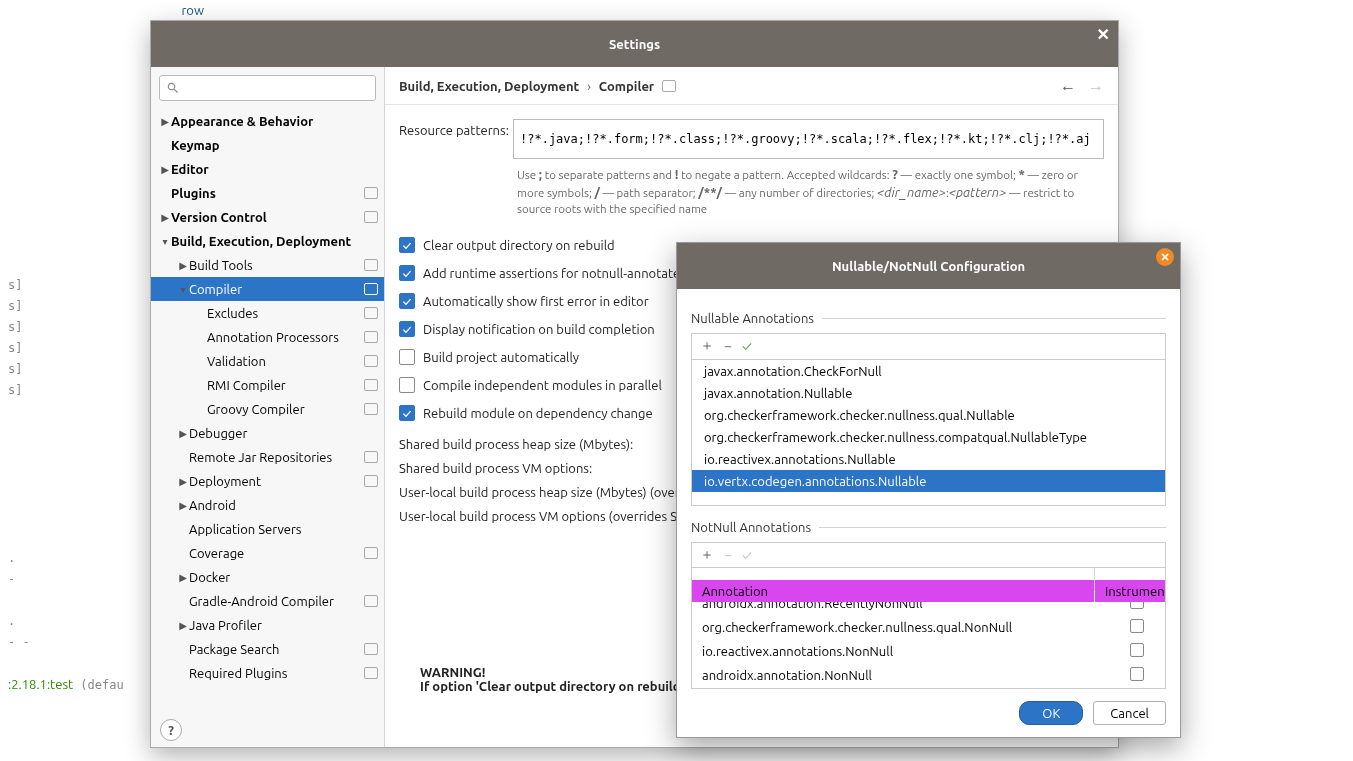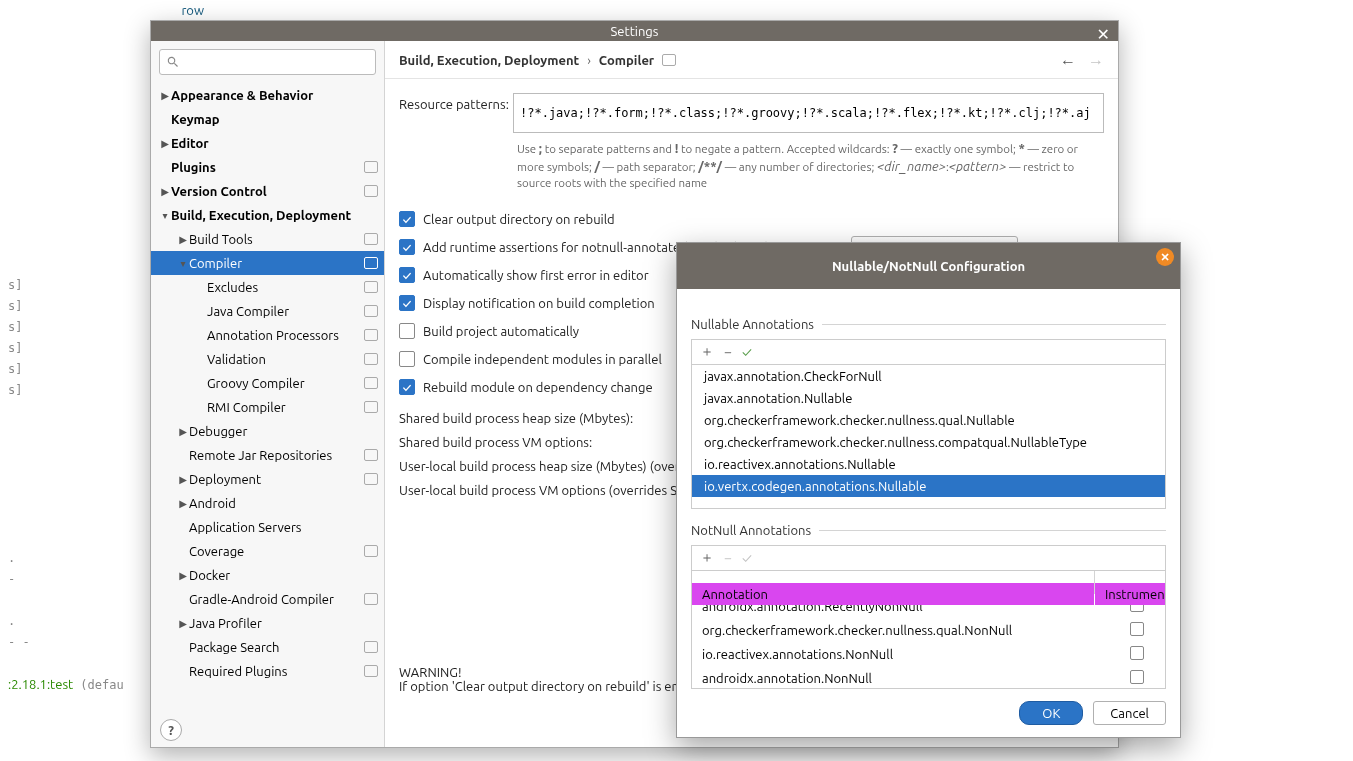--- a/index.html
+++ b/index.html
@@ -5,21 +5,21 @@
   * { box-sizing: border-box; margin: 0; padding: 0; font-family: "Segoe UI", "Ubuntu", Arial, sans-serif; font-size: 13px; }
   body { background: #fff; width: 1353px; height: 761px; position: relative; overflow: hidden; }
 
   
   .code-bg { position: absolute; top: 0; left: 0; right: 0; color: #888; font-family: Menlo, Consolas, monospace; font-size: 12px; padding: 0 8px; line-height: 21px; }
   .code-bg .kw { color: #13587c; }
   .code-bg .g { color: #2a8a00; }
 
   
   .settings-dialog { position: absolute; left: 150px; top: 20px; width: 969px; height: 728px; background: #f0f0f0; box-shadow: 0 8px 24px rgba(0,0,0,.3); border: 1px solid #aaa; display: flex; flex-direction: column; }
-  .dlg-titlebar { background: #6f6a64; color: #fff; height: 20px; display: flex; align-items: center; justify-content: center; position: relative; font-weight: normal; }
+  .dlg-titlebar { background: #6f6a64; color: #fff; height: 46px; display: flex; align-items: center; justify-content: center; position: relative; font-weight: bold; }
   .dlg-close { position: absolute; right: 8px; top: 4px; color: #fff; font-size: 16px; cursor: pointer; }
 
   .settings-body { flex: 1; display: flex; min-height: 0; background: #fff; }
 
   .settings-sidebar { width: 234px; border-right: 1px solid #d4d4d4; display: flex; flex-direction: column; background: #f7f7f7; }
   .search-box { margin: 8px; height: 26px; border: 1px solid #bbb; border-radius: 3px; display: flex; align-items: center; padding: 0 6px; background: #fff; }
   .search-box svg { width: 14px; height: 14px; fill: #888; }
   .search-box input { border: none; outline: none; flex: 1; margin-left: 4px; font-size: 12px; }
 
   .tree { flex: 1; overflow: auto; }
@@ -55,28 +55,28 @@
 
   .chk-row { display: flex; align-items: center; height: 28px; }
   .chk { width: 16px; height: 16px; border: 1px solid #888; border-radius: 2px; margin-right: 8px; display: flex; align-items: center; justify-content: center; background: #fff; cursor: pointer; }
   .chk.checked { background: #2b74c6; border-color: #2b74c6; }
   .chk.checked::after { content: "✓"; color: #fff; font-size: 12px; font-weight: bold; }
   .chk-row .chk-label { color: #222; }
   .btn { border: 1px solid #b0b0b0; background: linear-gradient(#fdfdfd,#ececec); border-radius: 3px; padding: 3px 12px; cursor: pointer; font-size: 13px; }
 
   .plain-row { margin: 10px 0; color: #222; }
   .warn-block { position: absolute; bottom: 54px; left: 14px; right: 14px; color: #222; }
-  .warn-block b { font-weight: normal; }
+  .warn-block b { font-weight: bold; margin-left: 21px; }
 
   
   .nn-dialog { position: absolute; left: 676px; top: 242px; width: 505px; height: 496px; background: #fff; border: 1px solid #999; box-shadow: 0 10px 28px rgba(0,0,0,.35); display: flex; flex-direction: column; }
   .nn-titlebar { background: #6f6a64; height: 46px; display: flex; align-items: center; justify-content: center; position: relative; color: #fff; font-weight: bold; }
   .nn-close { position: absolute; right: 6px; top: 5px; width: 18px; height: 18px; border-radius: 50%; background: #f08a24; color: #fff; display: flex; align-items: center; justify-content: center; font-size: 11px; font-weight: bold; cursor: pointer; }
   .nn-body { flex: 1; padding: 12px 14px 0 14px; overflow: hidden; display: flex; flex-direction: column; }
-  .section-title { position: relative; margin: 16px 0 8px 0; }
+  .section-title { position: relative; margin: 10px 0 8px 0; }
   .section-title span { background: #fff; padding-right: 8px; position: relative; z-index: 1; color: #333; }
   .section-title::after { content: ""; position: absolute; top: 50%; left: 0; right: 0; border-top: 1px solid #d4d4d4; z-index: 0; }
   .list-toolbar { display: flex; gap: 10px; align-items: center; height: 26px; border: 1px solid #ccc; border-bottom: none; padding: 0 8px; color: #666; }
   .list-toolbar span { cursor: pointer; font-size: 14px; }
   .list-toolbar .tb-check { color: #5a9e4c; }
   .list-toolbar .disabled { color: #c4c4c4; cursor: default; }
   .ann-list { border: 1px solid #ccc; height: 150px; overflow: auto; }
   .ann-list .row { padding: 4px 12px; cursor: pointer; }
   .ann-list .row.sel { background: #2b74c6; color: #fff; }
 
@@ -154,41 +154,36 @@
             <span class="tree-label">Compiler</span>
             <span class="badge"></span>
           </div>
           <div class="tree-row ind2">
             <span class="tree-arrow"></span>
             <span class="tree-label">Excludes</span>
             <span class="badge"></span>
           </div>
           <div class="tree-row ind2">
             <span class="tree-arrow"></span>
-            <span class="tree-label">Java Compiler</span>
-            <span class="badge"></span>
-          </div>
-          <div class="tree-row ind2">
-            <span class="tree-arrow"></span>
             <span class="tree-label">Annotation Processors</span>
             <span class="badge"></span>
           </div>
           <div class="tree-row ind2">
             <span class="tree-arrow"></span>
             <span class="tree-label">Validation</span>
             <span class="badge"></span>
           </div>
           <div class="tree-row ind2">
             <span class="tree-arrow"></span>
+            <span class="tree-label">RMI Compiler</span>
+            <span class="badge"></span>
+          </div>
+          <div class="tree-row ind2">
+            <span class="tree-arrow"></span>
             <span class="tree-label">Groovy Compiler</span>
-            <span class="badge"></span>
-          </div>
-          <div class="tree-row ind2">
-            <span class="tree-arrow"></span>
-            <span class="tree-label">RMI Compiler</span>
             <span class="badge"></span>
           </div>
           <div class="tree-row ind1">
             <span class="tree-arrow">▶</span>
             <span class="tree-label">Debugger</span>
           </div>
           <div class="tree-row ind1">
             <span class="tree-arrow"></span>
             <span class="tree-label">Remote Jar Repositories</span>
             <span class="badge"></span>

